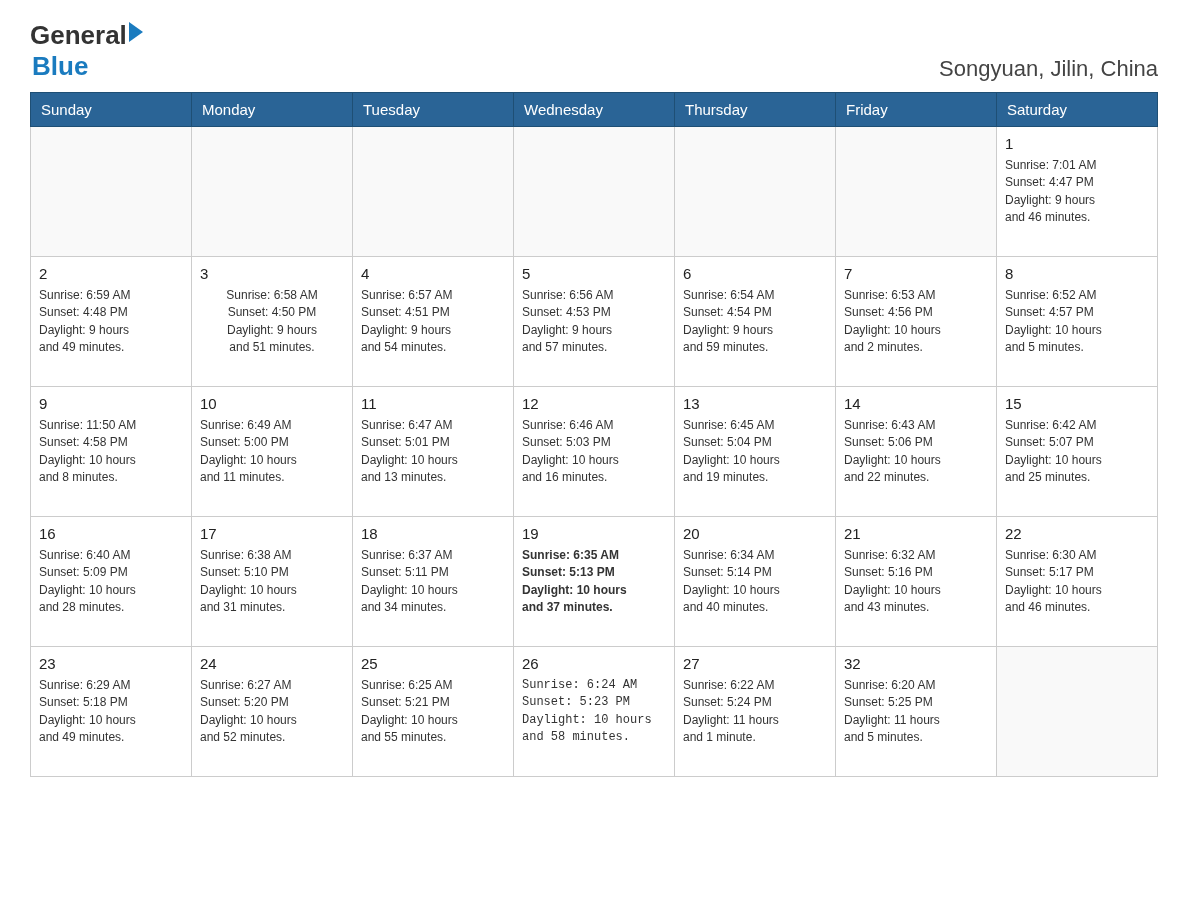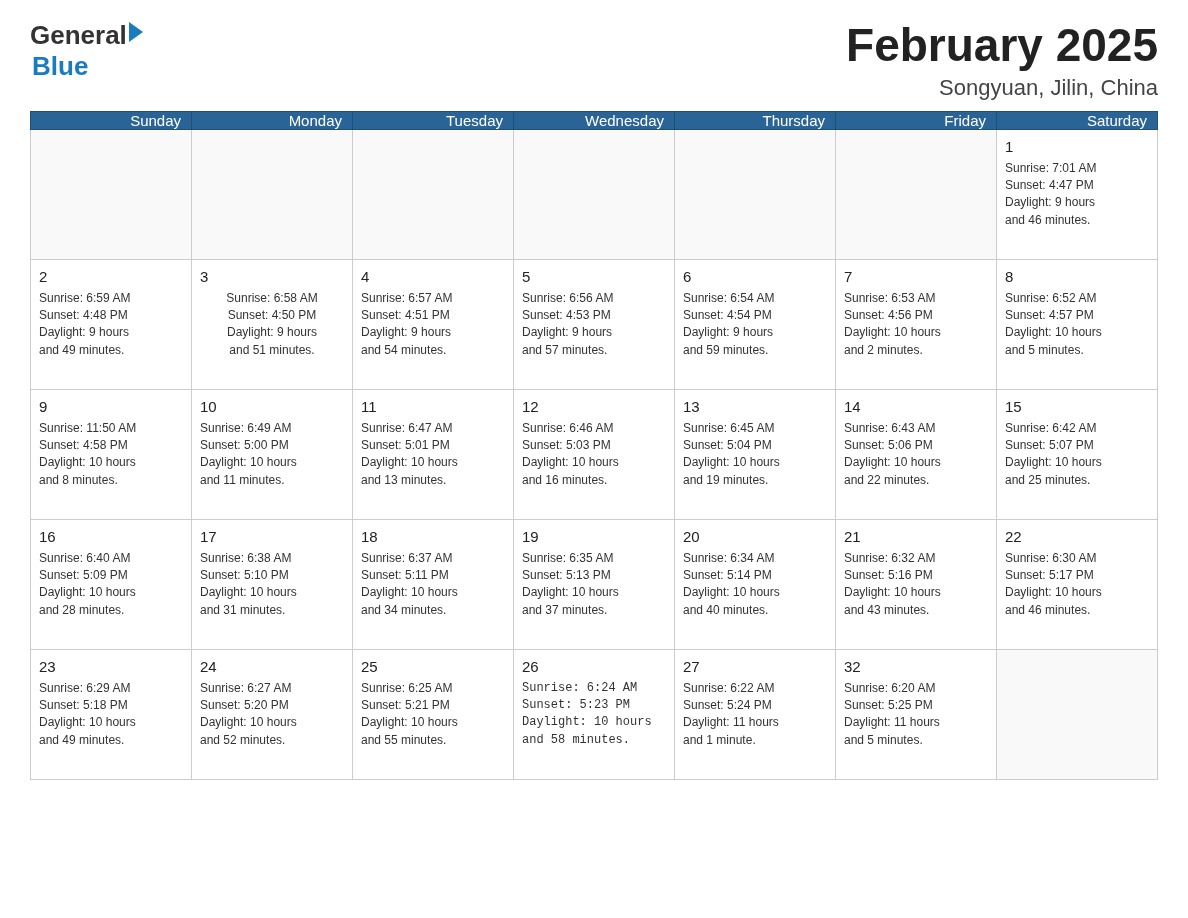--- a/index.html
+++ b/index.html
@@ -6,21 +6,21 @@
     body {
       font-family: Arial, sans-serif;
       background: #fff;
       padding: 20px 30px;
       width: 1188px;
       min-height: 918px;
     }
     .header {
       display: flex;
       justify-content: space-between;
-      align-items: flex-start;
+      align-items: flex-end;
       margin-bottom: 10px;
     }
     .logo-general {
       font-size: 26px;
       font-weight: bold;
       color: #333;
       font-family: Arial, sans-serif;
     }
     .logo-blue {
       font-size: 26px;
@@ -54,22 +54,22 @@
     .calendar {
       width: 100%;
       border-collapse: collapse;
       margin-top: 10px;
     }
     .calendar th {
       background: #2a6496;
       color: #fff;
       font-size: 15px;
       font-weight: normal;
-      padding: 0 10px;
-      text-align: right;
+      padding: 8px 10px;
+      text-align: left;
       border: 1px solid #1e4f75;
     }
     .calendar td {
       border: 1px solid #ccc;
       vertical-align: top;
       padding: 6px 8px;
       width: 14.28%;
       min-height: 110px;
       height: 130px;
       font-size: 12.5px;
@@ -111,21 +111,20 @@
   <div class="logo-container">
     <div class="logo-top">
       <span class="logo-general">General</span>
       <div class="logo-arrow"></div>
     </div>
     <div class="logo-bottom">
       <span class="logo-blue">Blue</span>
     </div>
   </div>
   <div class="title-section">
-    <div class="month-title">February 2025</div>
     <div class="location">Songyuan, Jilin, China</div>
   </div>
 </div>
 
 <table class="calendar">
   <thead>
     <tr>
     <th>Sunday</th>
         <th>Monday</th>
         <th>Tuesday</th>
@@ -270,21 +269,21 @@
         </td>
         <td>
           <span class="day-number">18</span>
           <div class="day-info" style="white-space: pre-line;">Sunrise: 6:37 AM
 Sunset: 5:11 PM
 Daylight: 10 hours
 and 34 minutes.</div>
         </td>
         <td>
           <span class="day-number">19</span>
-          <div class="day-info" style="white-space: pre-line;">Sunrise: 6:35 AM
+          <div class="day-info" style="white-space: pre-line; font-weight: bold;">Sunrise: 6:35 AM
 Sunset: 5:13 PM
 Daylight: 10 hours
 and 37 minutes.</div>
         </td>
         <td>
           <span class="day-number">20</span>
           <div class="day-info" style="white-space: pre-line;">Sunrise: 6:34 AM
 Sunset: 5:14 PM
 Daylight: 10 hours
 and 40 minutes.</div>

